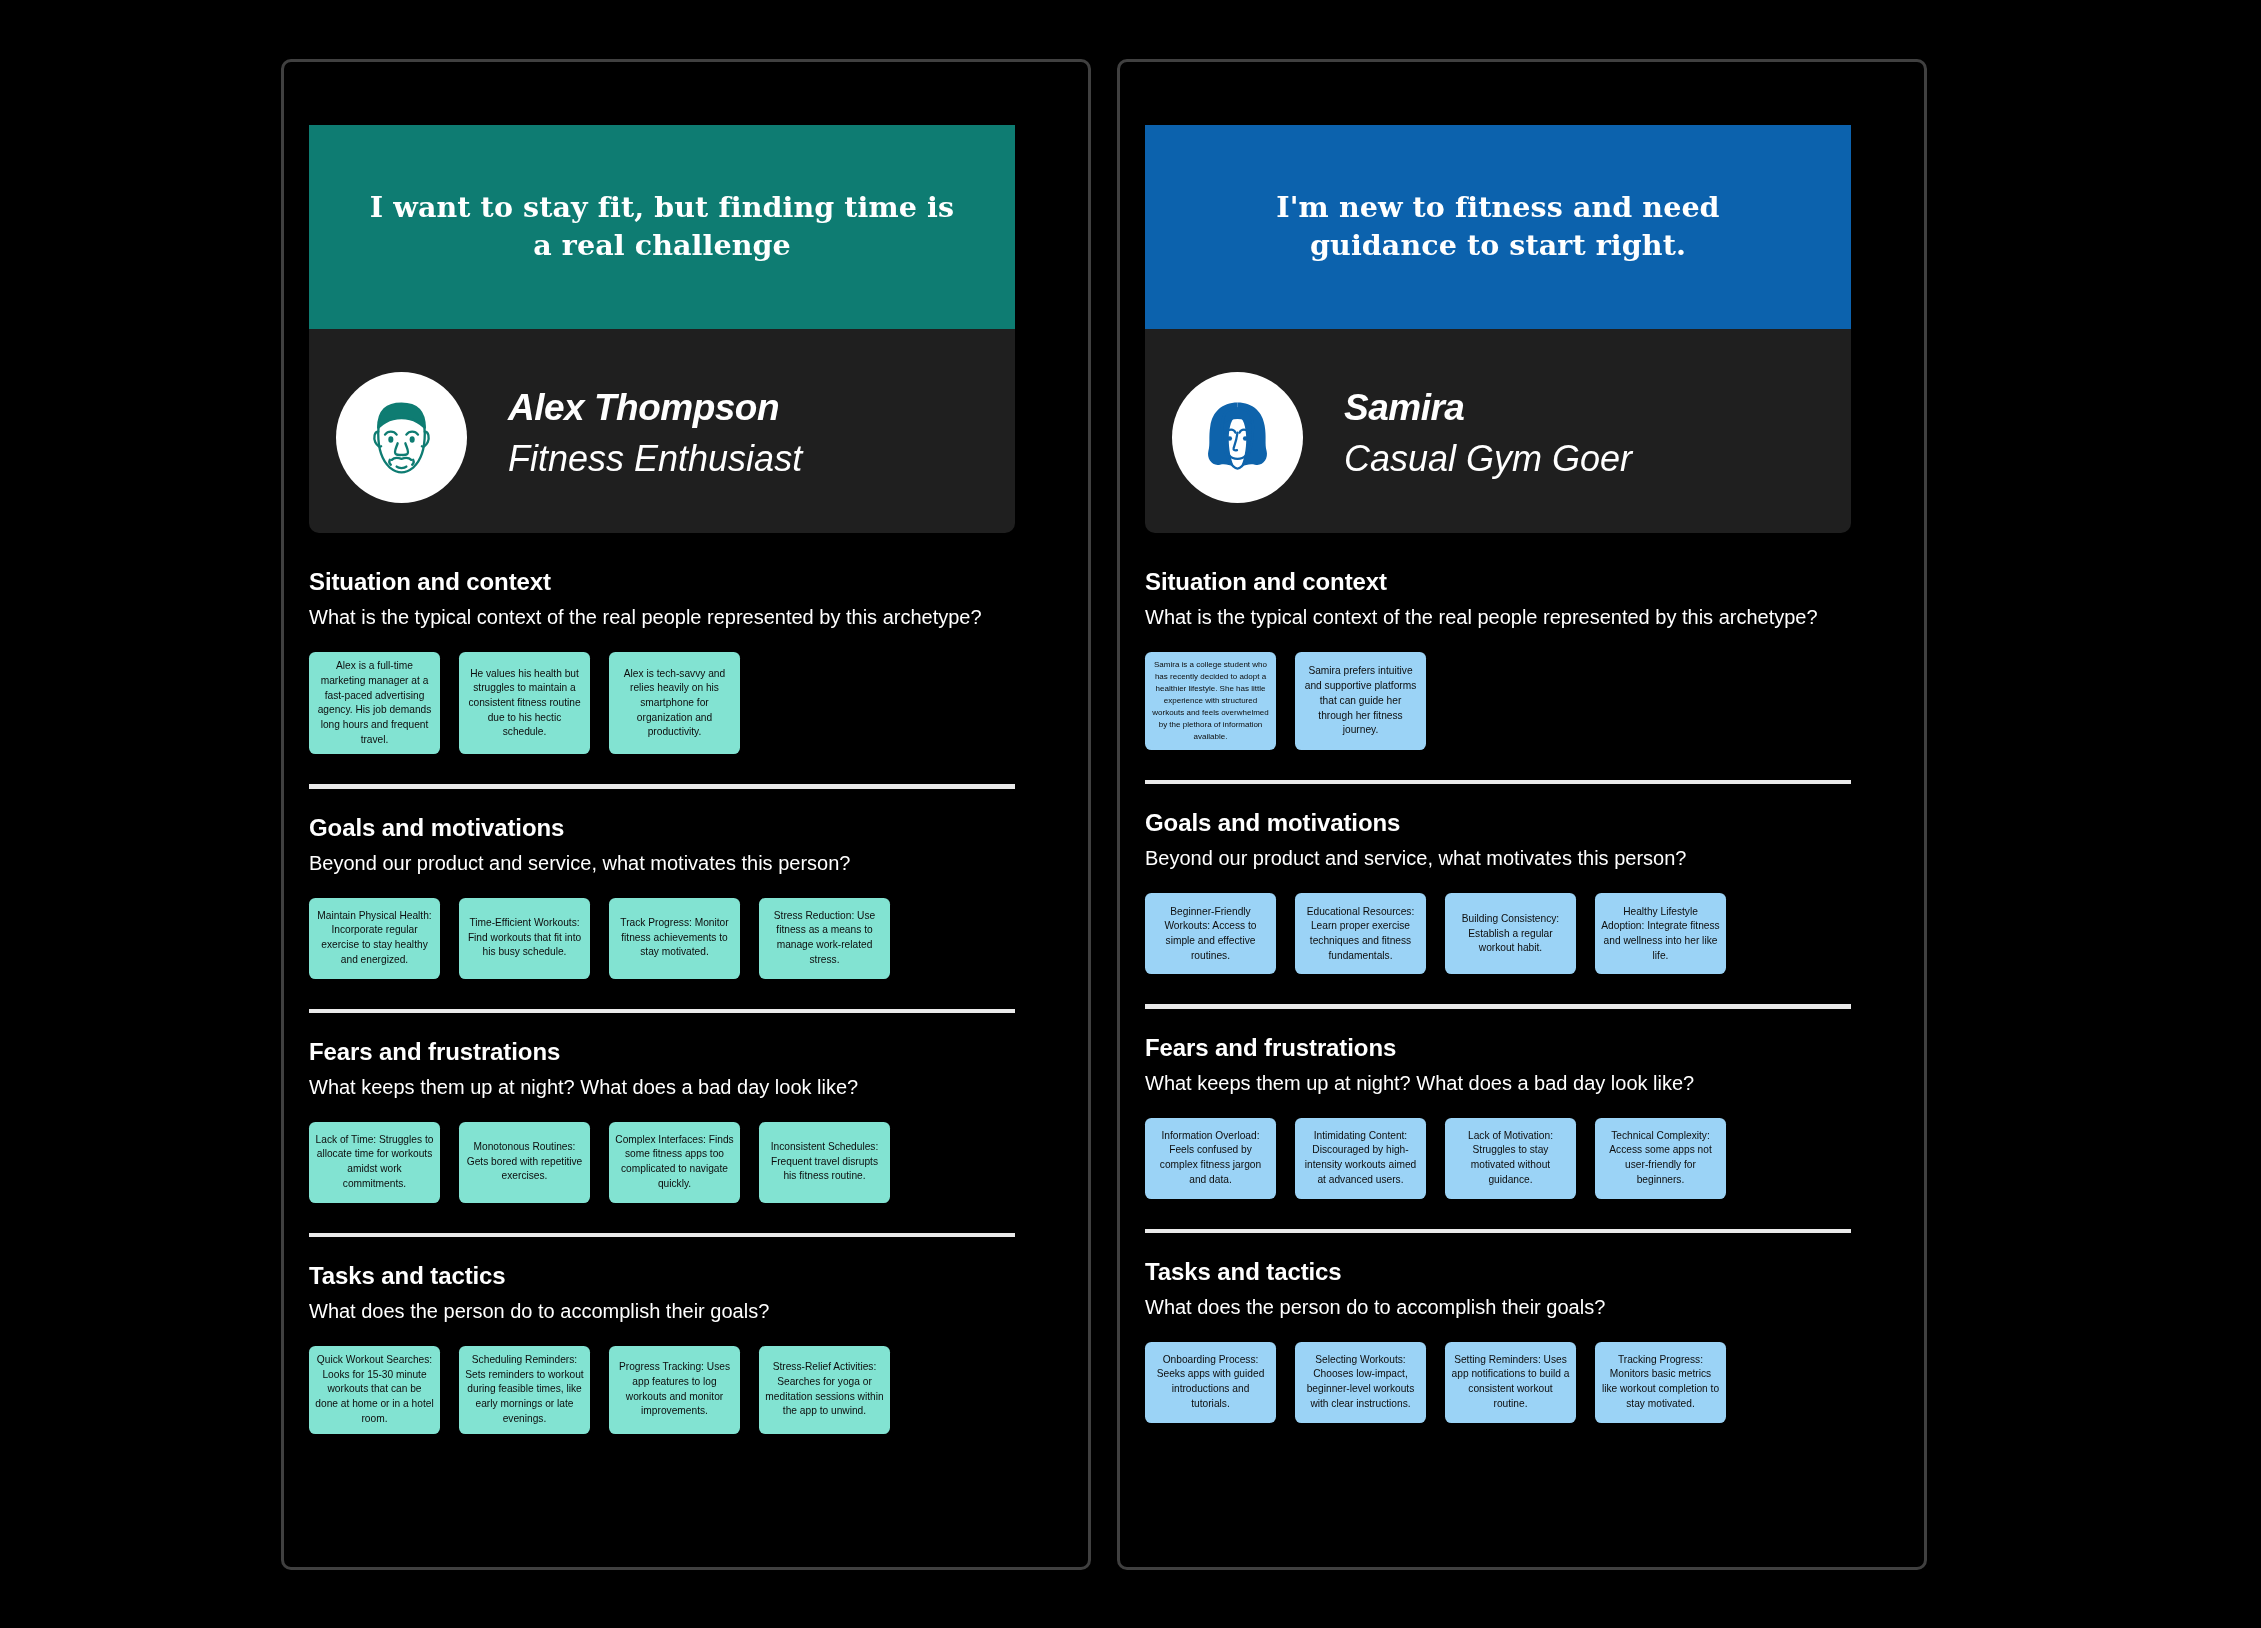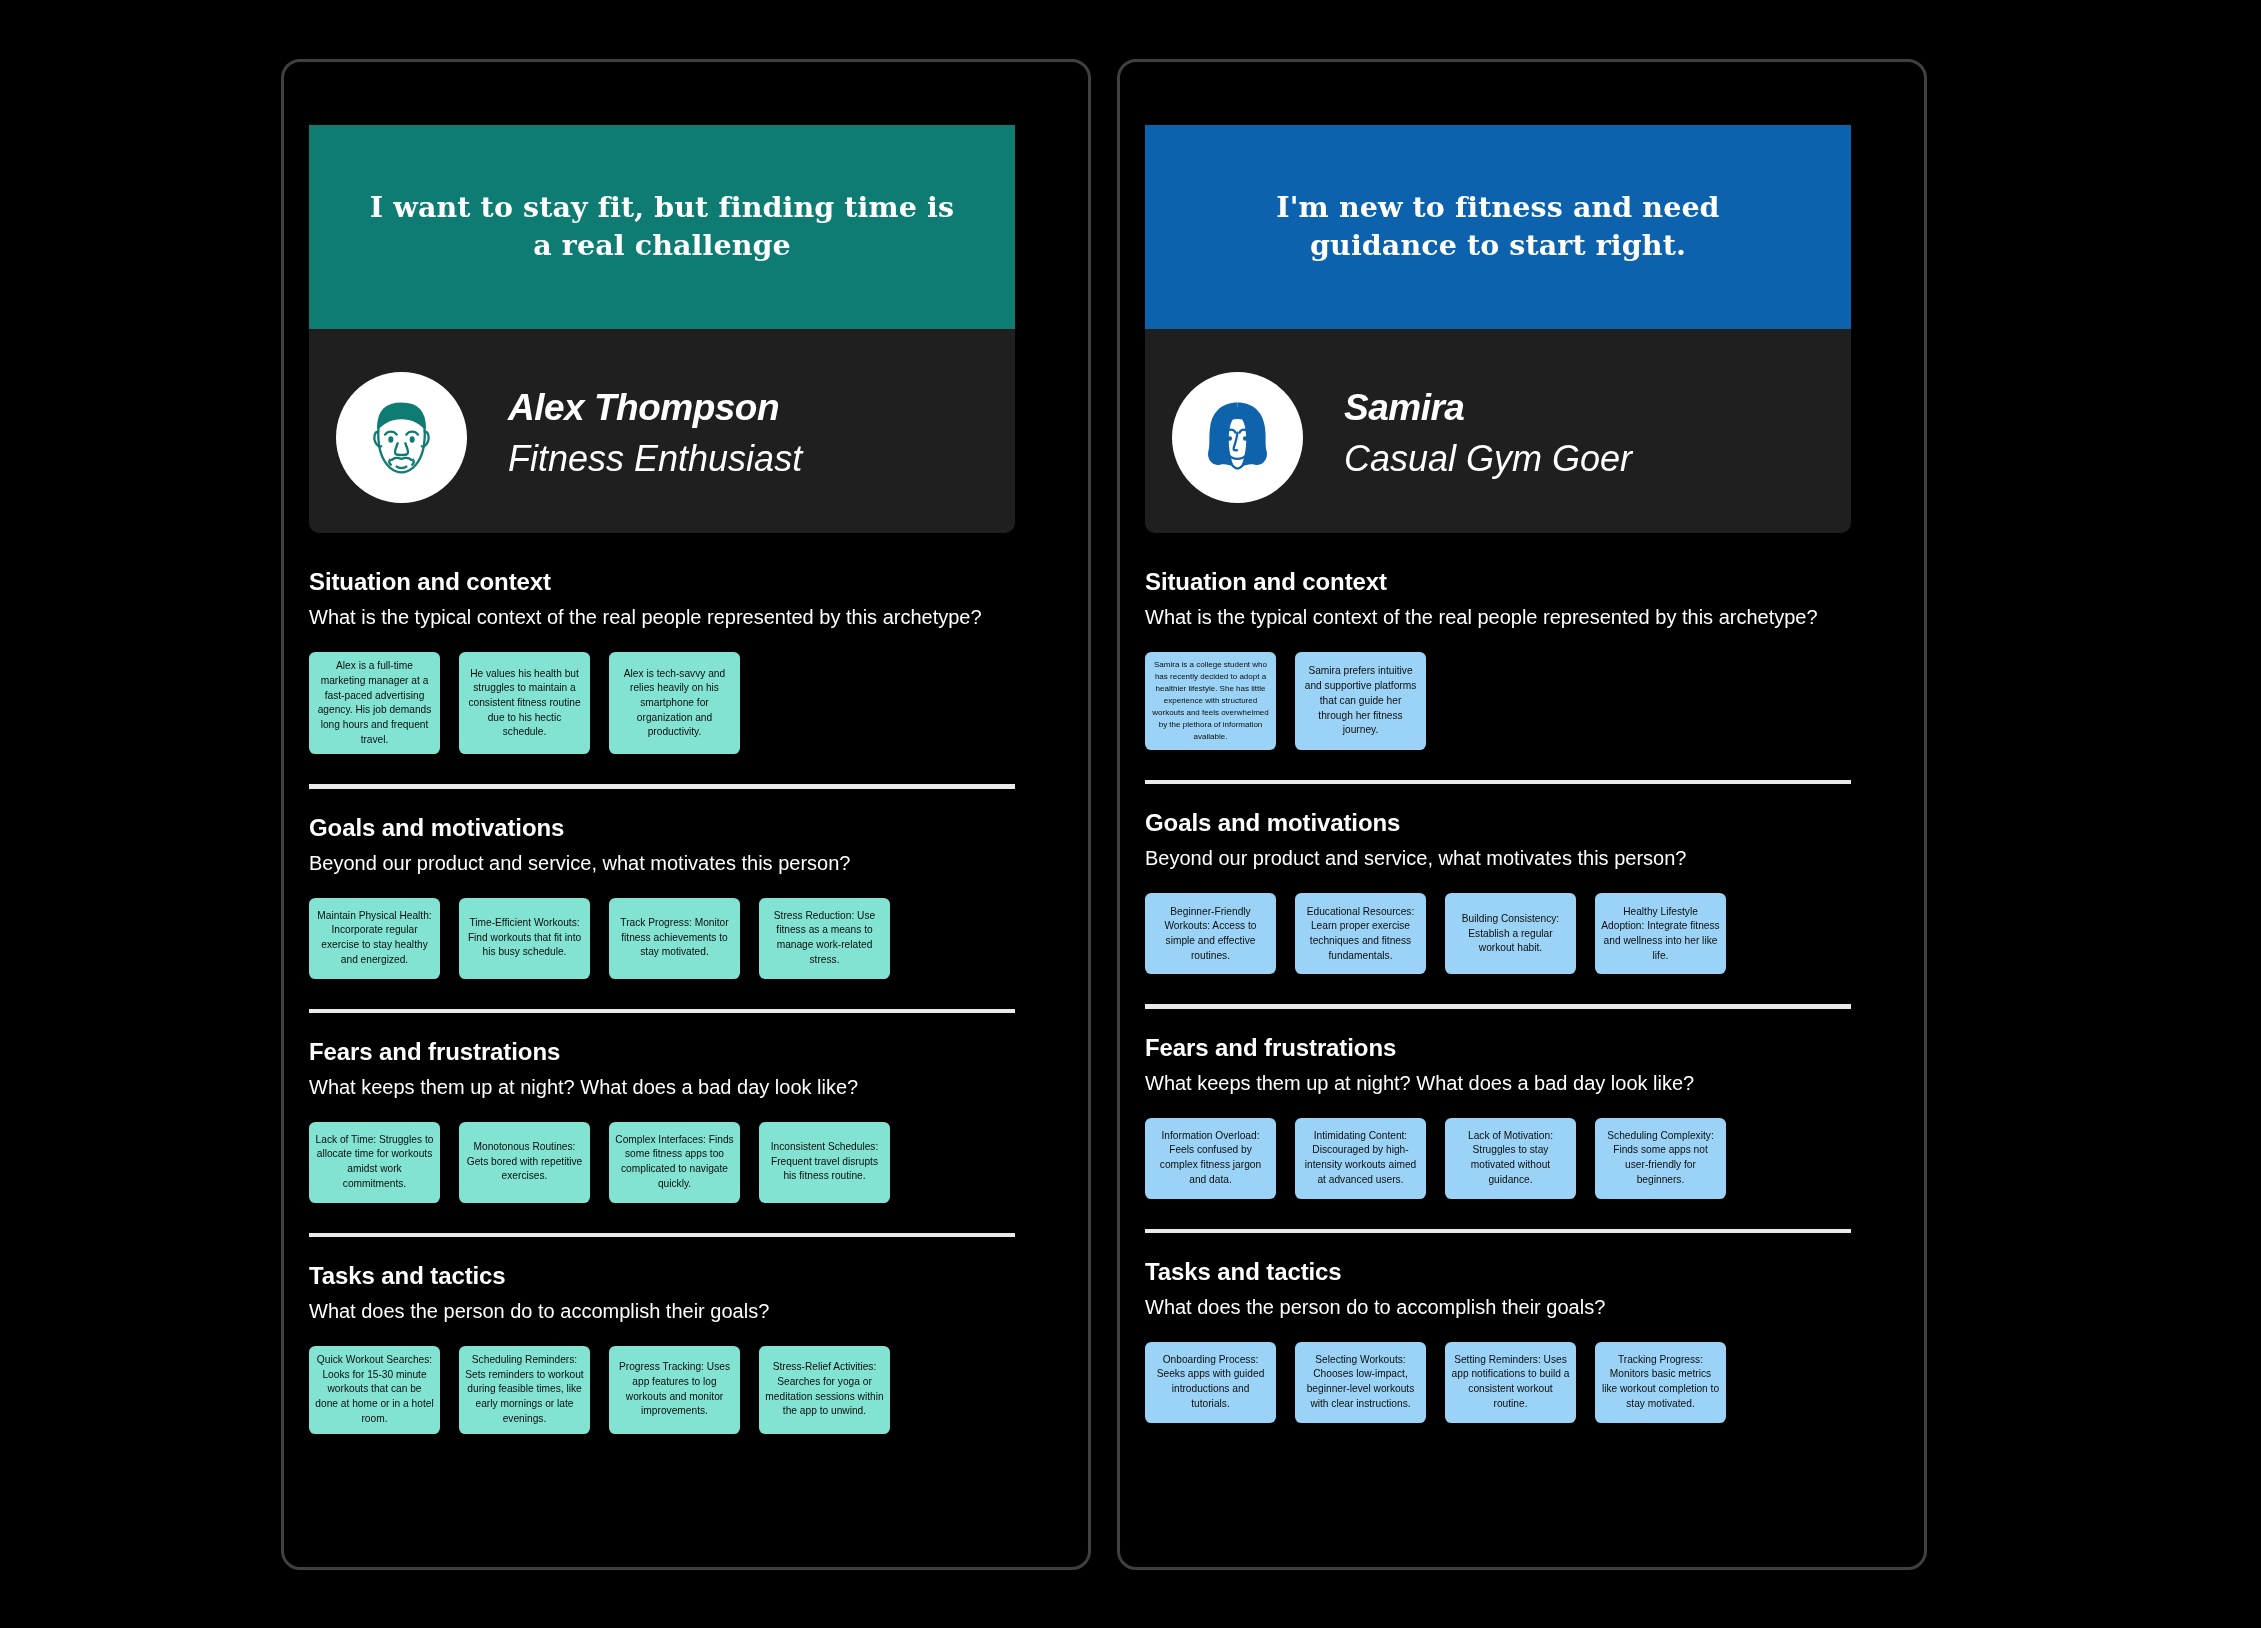--- a/index.html
+++ b/index.html
@@ -19,21 +19,21 @@
     background: #000000;
   }
 
   
   .persona-frame {
     position: absolute;
     top: 59px;
     width: 810px;
     height: 1511px;
     border: 3.2px solid #404040;
-    border-radius: 19px;
+    border-radius: 10px;
     background: #000000;
     padding: 0;
   }
   .persona-frame.left  { left: 281px; }
   .persona-frame.right { left: 1117px; }
 
   .frame-inner {
     position: absolute;
     left: 0; top: 0; right: 0; bottom: 0;
     padding: 0 25px;
@@ -320,21 +320,21 @@
 
       <div class="divider"></div>
 
       <div class="section">
         <div class="sec-title">Fears and frustrations</div>
         <div class="sec-sub">What keeps them up at night? What does a bad day look like?</div>
         <div class="cards">
           <div class="card">Information Overload: Feels confused by complex fitness jargon and data.</div>
           <div class="card">Intimidating Content: Discouraged by high-intensity workouts aimed at advanced users.</div>
           <div class="card">Lack of Motivation: Struggles to stay motivated without guidance.</div>
-          <div class="card">Scheduling Complexity: Finds some apps not user-friendly for beginners.</div>
+          <div class="card">Technical Complexity: Access some apps not user-friendly for beginners.</div>
         </div>
       </div>
 
       <div class="divider"></div>
 
       <div class="section">
         <div class="sec-title">Tasks and tactics</div>
         <div class="sec-sub">What does the person do to accomplish their goals?</div>
         <div class="cards">
           <div class="card">Onboarding Process: Seeks apps with guided introductions and tutorials.</div>

